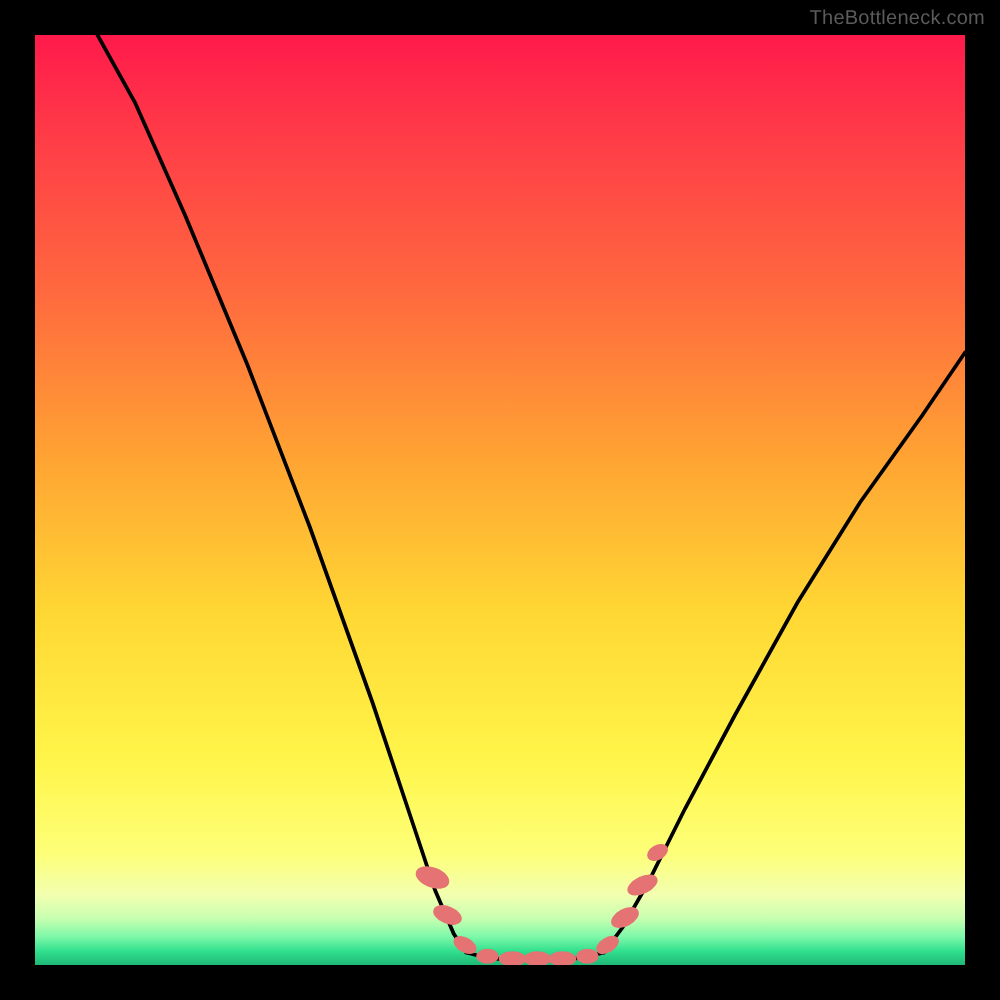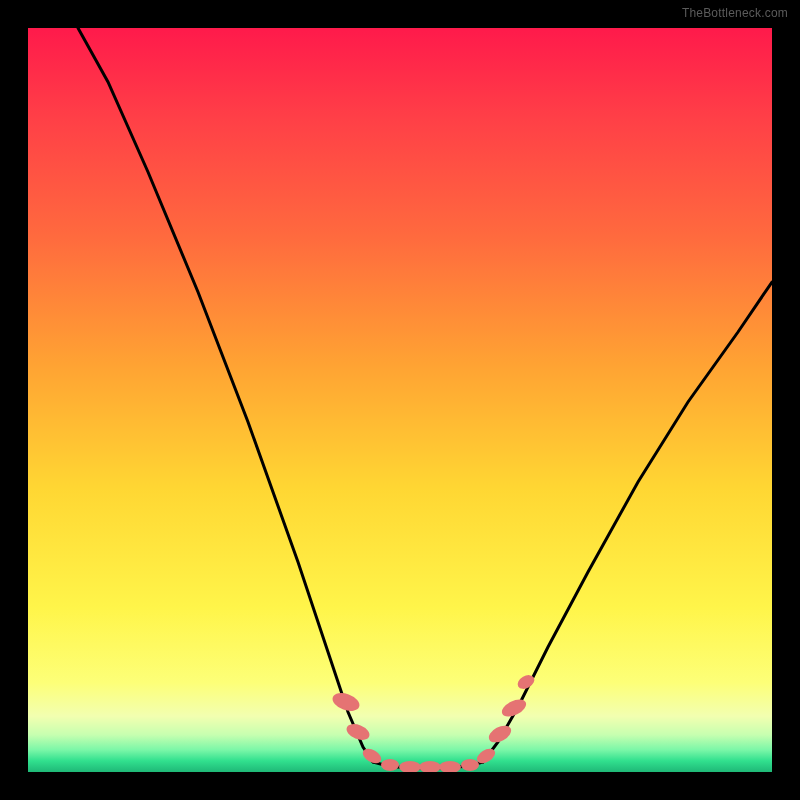--- a/index.html
+++ b/index.html
@@ -36,21 +36,21 @@
       #7cf7a8 97%,
       #31e08e 98.5%,
       #1fb877 100%
     );
   }
   .watermark {
     position: absolute;
     top: 6px;
     right: 12px;
     color: #5b5b5b;
-    font-size: 12px;
+    font-size: 16px;
     letter-spacing: 0.2px;
     font-weight: 500;
   }
   svg.curve {
     position: absolute;
     inset: 0;
   }
 </style>
 </head>
 <body>

